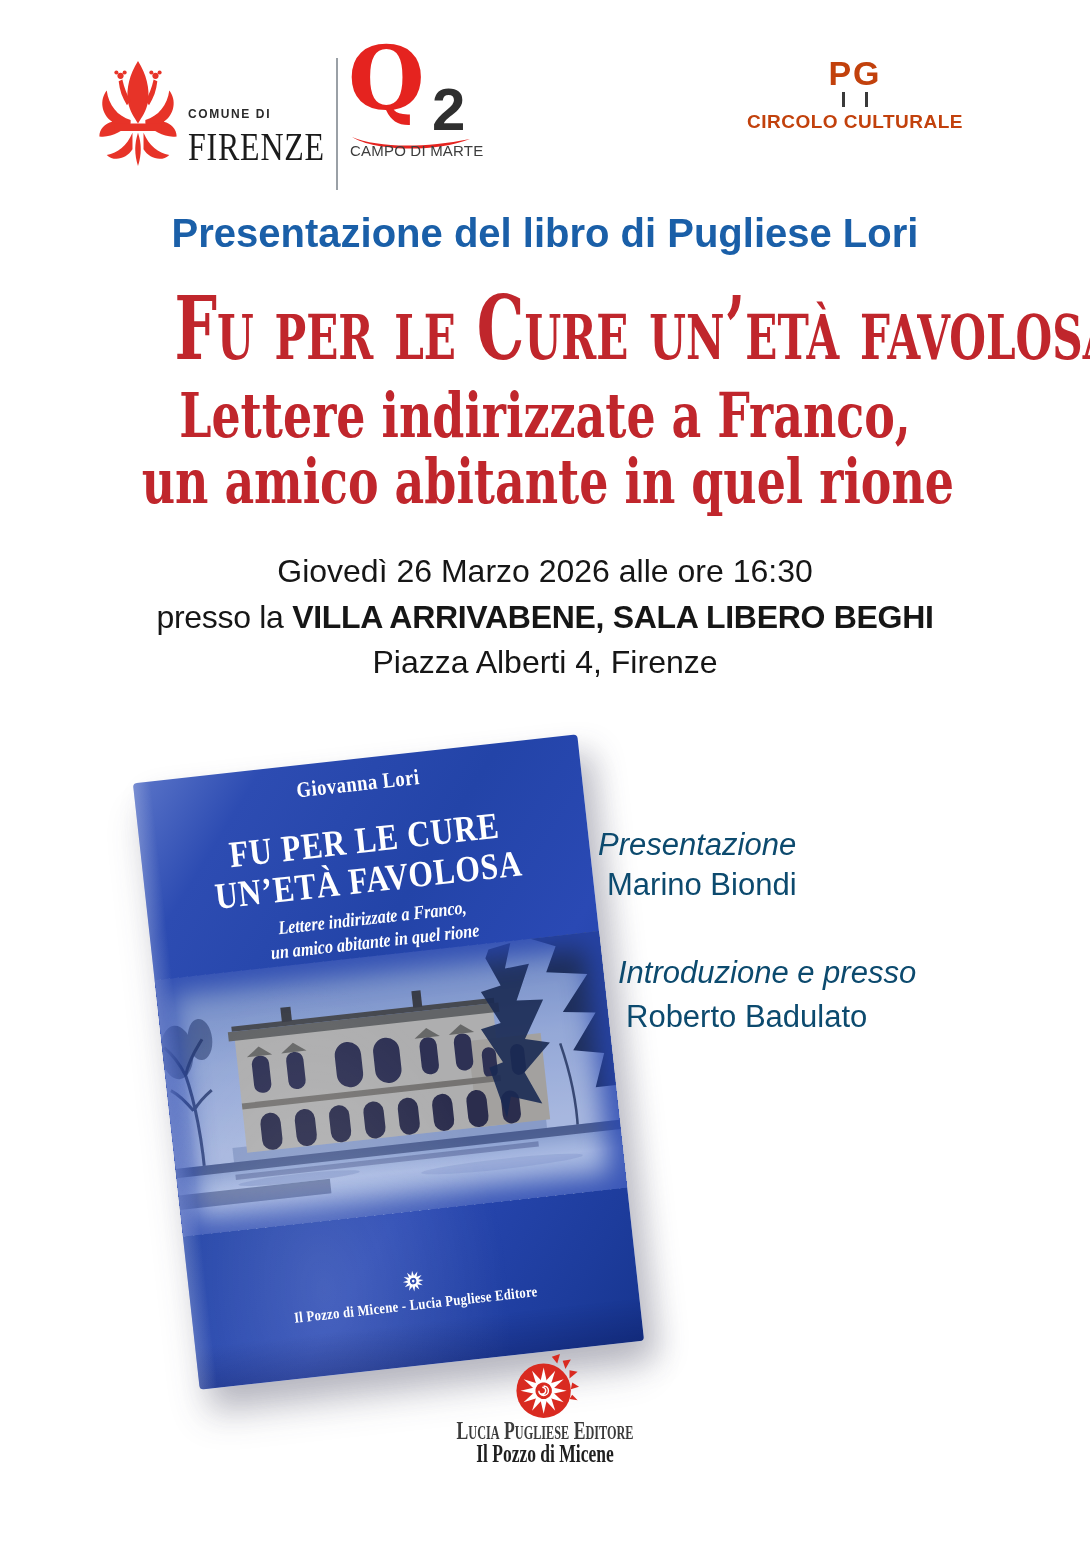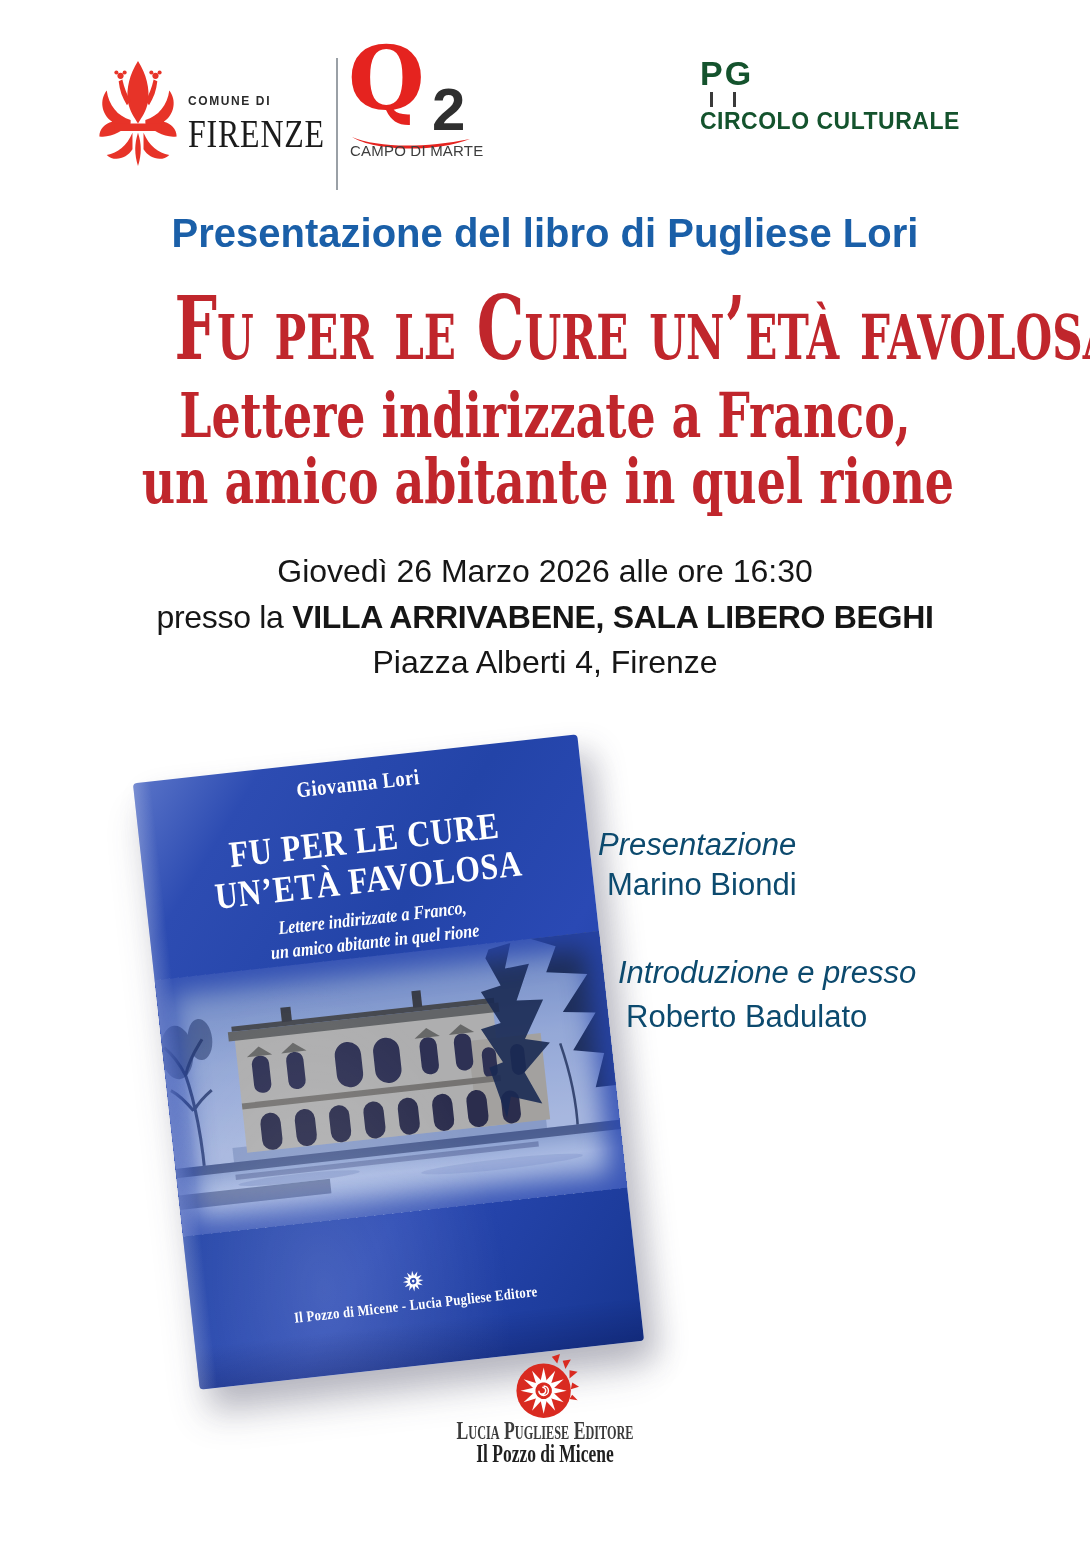--- a/index.html
+++ b/index.html
@@ -1,38 +1,38 @@
 <!DOCTYPE html>
 <html><head>
 <meta charset="utf-8">
 <style>
   html,body{margin:0;padding:0;background:#ffffff;}
   .page{position:relative;width:1090px;height:1541px;background:#ffffff;overflow:hidden;
         font-family:"Liberation Sans",sans-serif;color:#1a1a1a;}
 
   
-  .hdr-left{position:absolute;left:92px;top:56px;display:flex;align-items:flex-start;}
+  .hdr-left{position:absolute;left:92px;top:56px;display:flex;align-items:center;}
   .giglio{width:92px;height:126px;}
   .comune-txt{margin-left:4px;margin-top:38px;}
   .comune-l1{font-size:12px;font-weight:bold;letter-spacing:1.6px;color:#2b2b2b;}
   .comune-l2{font-family:"Liberation Serif",serif;font-size:41px;letter-spacing:1px;color:#1b1b1b;
              transform:scaleX(.78);transform-origin:left center;margin-top:1px;white-space:nowrap;}
   .hdr-divider{position:absolute;left:336px;top:58px;width:2px;height:132px;background:#9aa0a6;}
   .q2{position:absolute;left:352px;top:66px;width:150px;height:110px;}
   .q2-q{position:absolute;left:-4px;top:-32px;font-family:"DejaVu Serif",serif;font-size:88px;line-height:88px;
         color:#e5231f;font-weight:bold;}
   .q2-two{position:absolute;left:80px;top:14px;font-size:60px;line-height:60px;font-weight:600;color:#2f2f2f;}
   .q2-swoosh{position:absolute;left:-2px;top:68px;width:124px;height:16px;}
   .q2-caption{position:absolute;left:-2px;top:76px;width:128px;text-align:center;font-size:15px;
               letter-spacing:.2px;color:#3d3d3d;white-space:nowrap;}
-  .gobetti{position:absolute;left:700px;top:56px;width:310px;color:#14532d;}
+  .gobetti{position:absolute;left:700px;top:56px;width:310px;text-align:center;color:#c2410c;}
   .gobetti-pg{font-size:34px;line-height:34px;font-weight:bold;letter-spacing:2px;}
   .gobetti-bars{height:18px;margin-top:2px;}
   .gobetti-bars span{display:inline-block;width:3px;height:15px;background:#3a3a3a;margin:0 10px;}
-  .gobetti-l{font-size:23px;line-height:23px;font-weight:bold;letter-spacing:.5px;white-space:nowrap;}
+  .gobetti-l{font-size:19px;line-height:23px;font-weight:bold;letter-spacing:.5px;white-space:nowrap;}
 
   
   .intro-heading{position:absolute;left:0;right:0;top:210px;text-align:center;
                  font-size:40px;line-height:46px;font-weight:bold;color:#1a5fa8;}
   .main-title{position:absolute;left:0;right:0;top:284px;text-align:center;white-space:nowrap;
               font-family:"DejaVu Serif",serif;font-weight:bold;font-variant:small-caps;
               font-size:88px;line-height:88px;color:#c0262c;transform:scaleX(.68);}
   .sub-title{position:absolute;left:0;right:0;top:383px;text-align:center;
              font-family:"DejaVu Serif",serif;font-weight:bold;font-size:62px;line-height:66px;
              color:#c0262c;transform:scaleX(.74);white-space:nowrap;}

